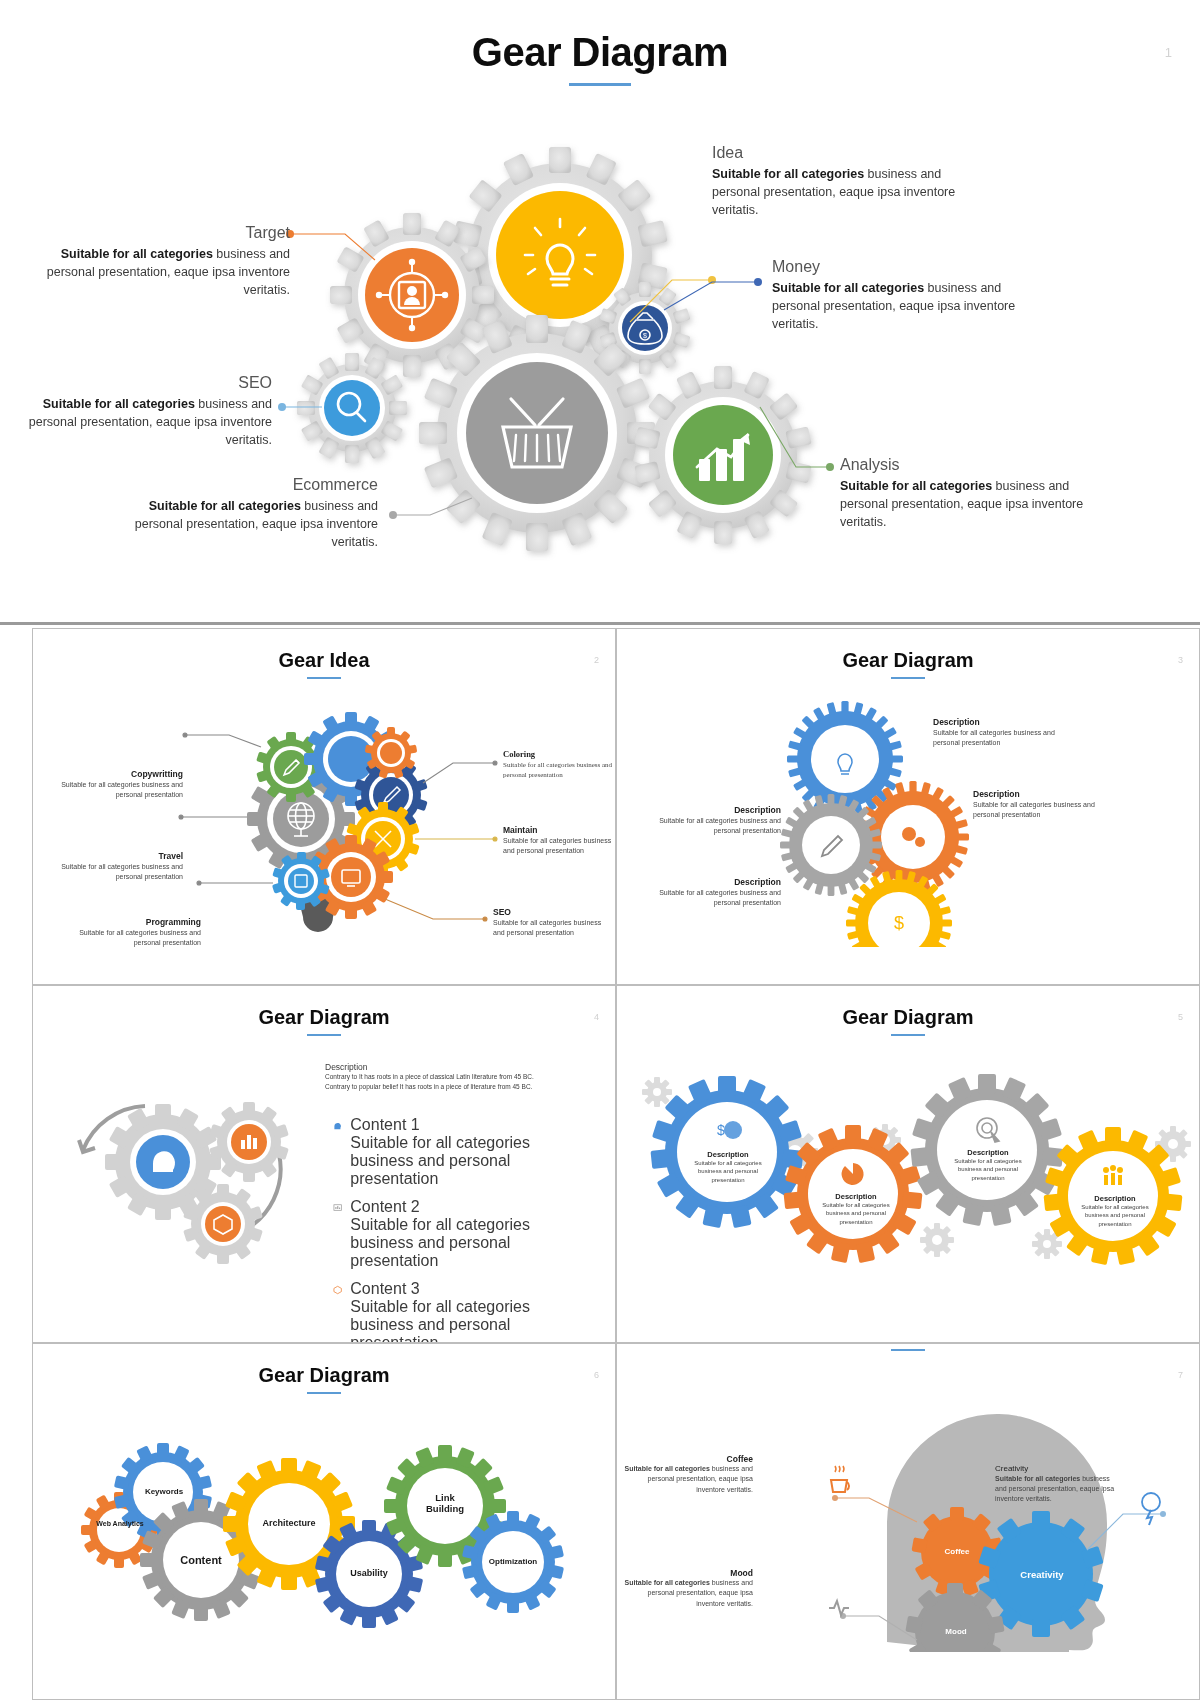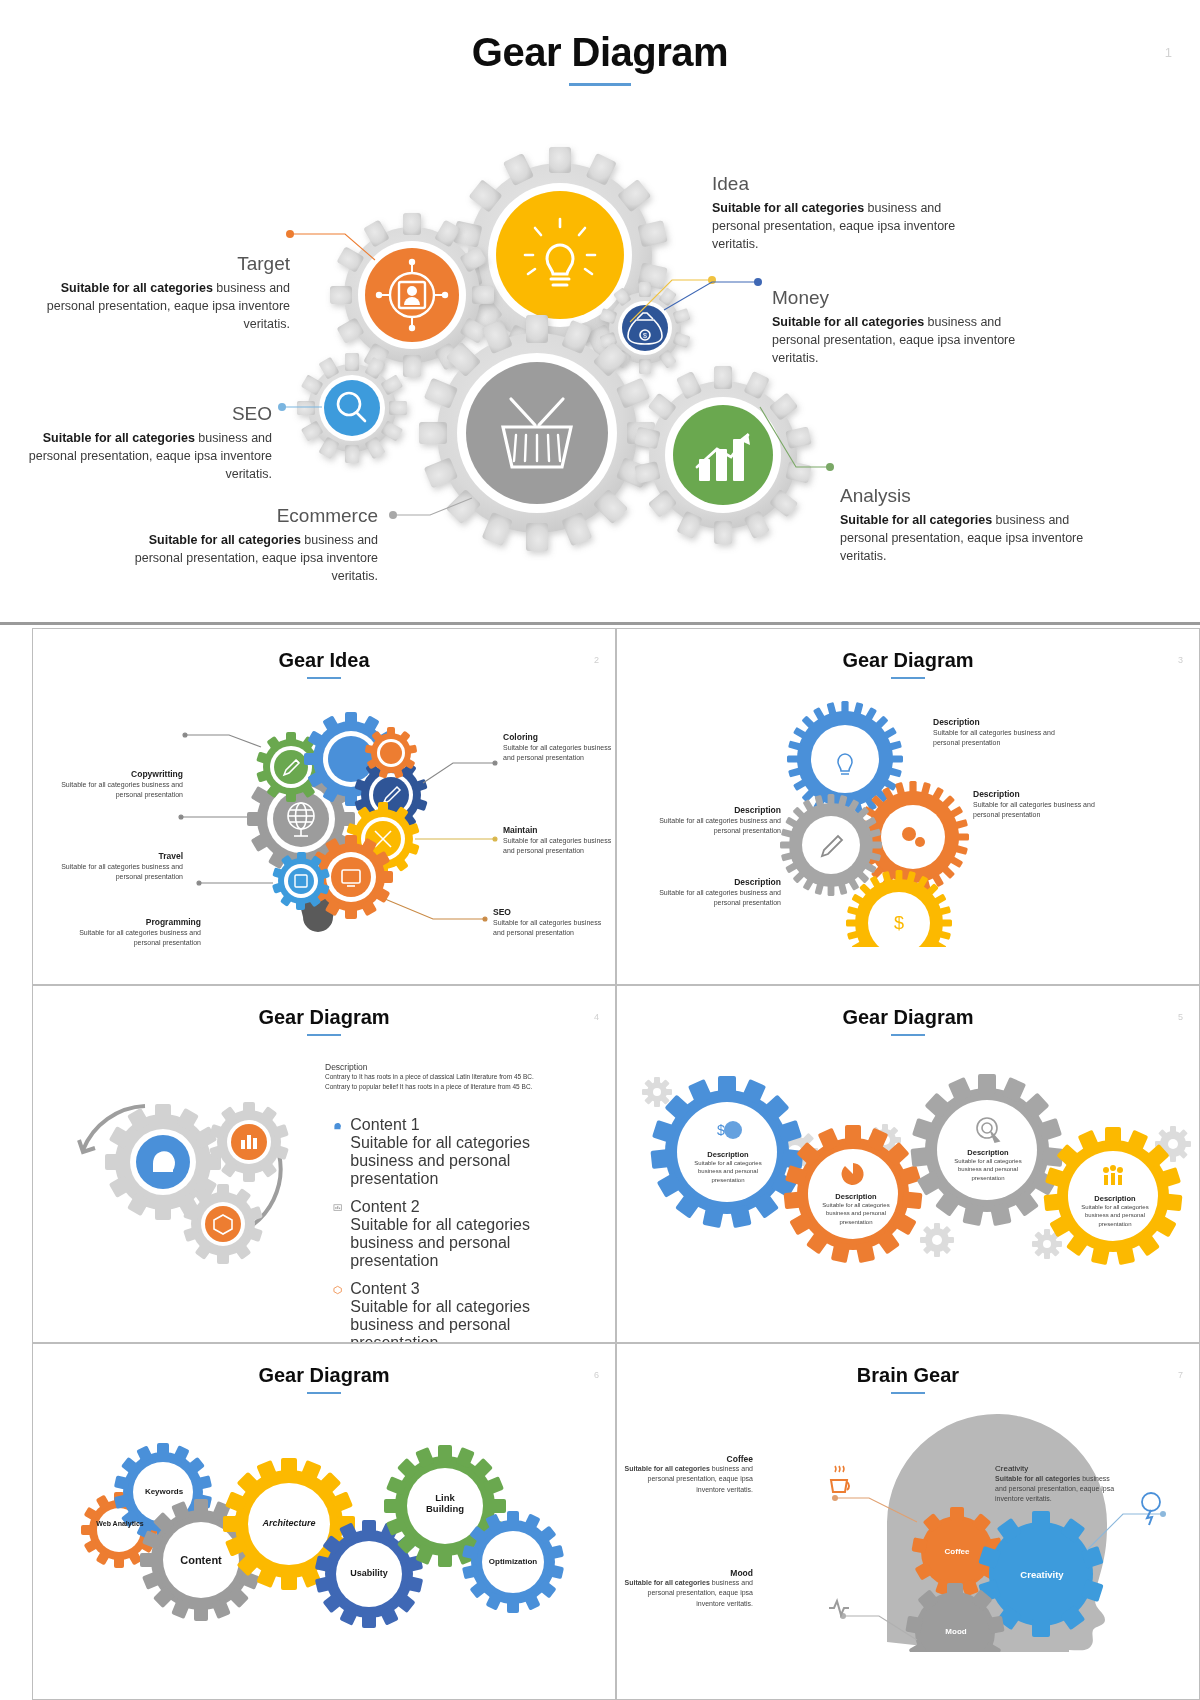--- a/index.html
+++ b/index.html
@@ -23,21 +23,21 @@
     letter-spacing:-0.5px; padding-top:30px;
   }
   .title-rule { width:62px; height:3px; background:#5b9bd5; margin:8px auto 0; }
   .pagenum {
     position:absolute; right:28px; top:45px; font-size:13px; color:#d3d3d3;
   }
   .hero-stage { position:absolute; left:0; top:115px; width:1200px; height:500px; }
 
   
   .tb { position:absolute; width:250px; }
-  .tb .ttl { font-size:19px; color:#555; margin-bottom:3px; line-height:1.2;margin-top:30px; }
+  .tb .ttl { font-size:16px; color:#555; margin-bottom:3px; line-height:1.2; }
   .tb .bdy { font-size:12.5px; line-height:1.45; color:#3b3b3b; }
   .tb .bdy b { font-weight:bold; color:#1a1a1a; }
   .tb.right { text-align:right; }
   .tb.left  { text-align:left; }
 
   
   .grid {
     position:absolute; left:0; top:628px; width:1200px; height:1072px;
     display:grid; grid-template-columns: 1fr 1fr; grid-template-rows: repeat(3, 1fr);
     gap:0;
@@ -615,21 +615,21 @@
           <div class="mb">Suitable for all categories business and personal presentation</div>
         </div>
         <div class="mini r" style="left:22px; top:164px; width:128px;">
           <div class="mt">Travel</div>
           <div class="mb">Suitable for all categories business and personal presentation</div>
         </div>
         <div class="mini r" style="left:36px; top:230px; width:132px;">
           <div class="mt">Programming</div>
           <div class="mb">Suitable for all categories business and personal presentation</div>
         </div>
-        <div class="mini" style="left:470px; top:45px; width:120px;">
+        <div class="mini" style="left:470px; top:62px; width:120px;font-family:Liberation Serif, serif;">
           <div class="mt">Coloring</div>
           <div class="mb">Suitable for all categories business and personal presentation</div>
         </div>
         <div class="mini" style="left:470px; top:138px; width:120px;">
           <div class="mt">Maintain</div>
           <div class="mb">Suitable for all categories business and personal presentation</div>
         </div>
         <div class="mini" style="left:460px; top:220px; width:120px;">
           <div class="mt">SEO</div>
           <div class="mb">Suitable for all categories business and personal presentation</div>
@@ -1343,29 +1343,28 @@
                   <rect x="-6" y="-51" width="12" height="15" rx="2" transform="rotate(334.1)"></rect>
                 </g>
             </g>
             <circle r="31" fill="#fff"></circle>
           </g>
         </svg>
 
         <div class="gearlabel dark" style="left:62px; top:118px; width:50px; font-size:7px;">Web Analytics</div>
         <div class="gearlabel dark" style="left:105px; top:85px; width:52px; font-size:8px;">Keywords</div>
         <div class="gearlabel dark" style="left:136px; top:152px; width:64px; font-size:11px;text-align:center;">Content</div>
-        <div class="gearlabel dark" style="left:216px; top:116px; width:80px; font-size:9px;font-style:italic;">Architecture</div>
+        <div class="gearlabel dark" style="left:216px; top:116px; width:80px; font-size:9px;">Architecture</div>
         <div class="gearlabel dark" style="left:382px; top:90px; width:60px; font-size:9.5px;">Link Building</div>
         <div class="gearlabel dark" style="left:304px; top:166px; width:64px; font-size:9px;">Usability</div>
         <div class="gearlabel dark" style="left:447px; top:155px; width:66px; font-size:8px;">Optimization</div>
       </div>
     </div>
 
     <div class="thumb">
-      <div class="thumb-title">Brain Gear</div>
       <div class="thumb-rule"></div>
       <div class="thumb-num">7</div>
       <div class="thumb-stage">
         <svg width="600" height="250" viewBox="0 0 600 250">
           <path d="M 270 240 L 270 120 a 110 110 0 0 1 220 4 c 0 40 -12 56 -12 74 c 0 10 10 12 10 20 c 0 6 -10 6 -12 10 c -2 6 2 10 -2 16 c -4 6 -14 4 -22 4 l 0 12 z" fill="#b8b8b8"></path>
           <g transform="translate(340,150)">
             <g fill="#ed7d31">
                 <circle r="36"></circle>
               <g>
                   <rect x="-7" y="-45" width="14" height="14" rx="2"></rect>

